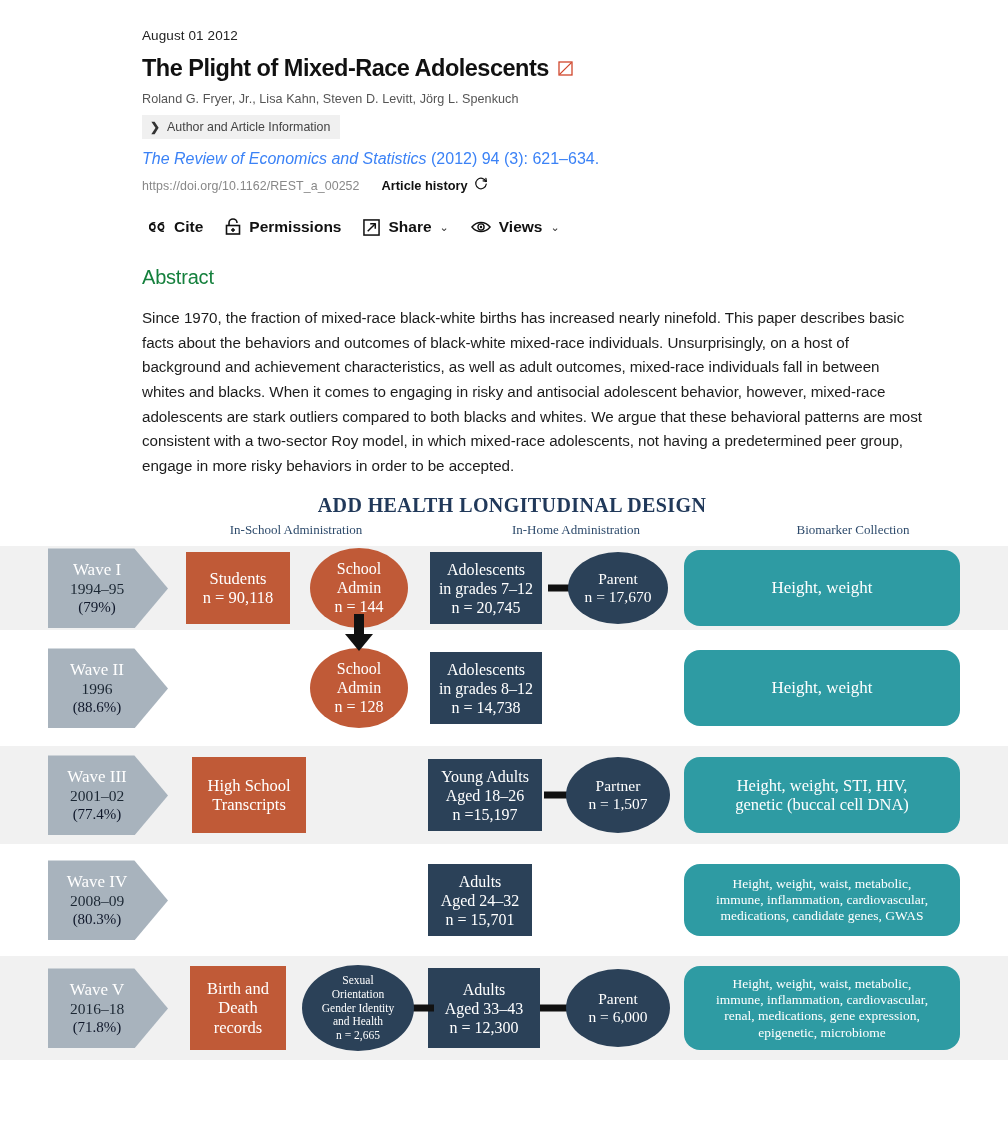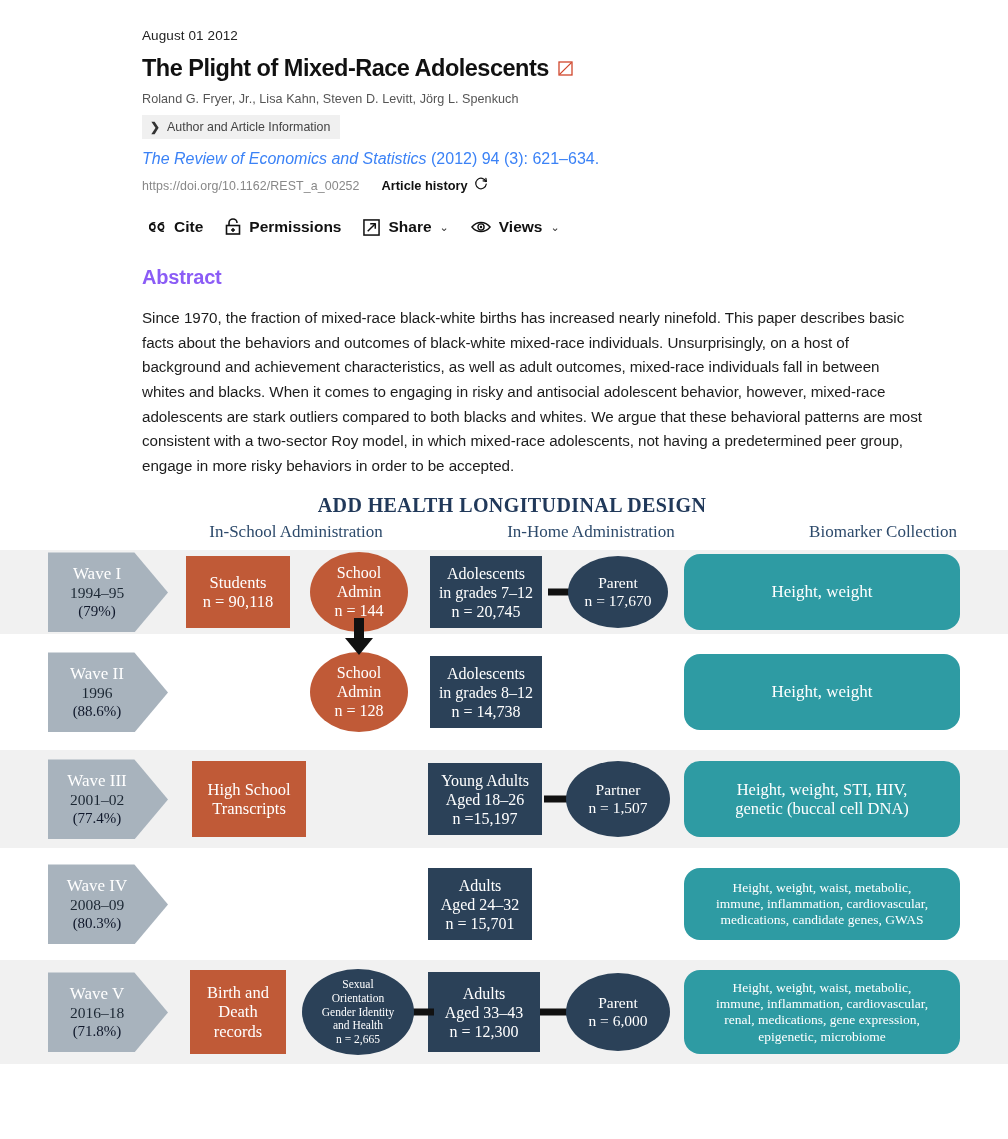--- a/index.html
+++ b/index.html
@@ -74,21 +74,21 @@
   .tool {
     display: flex; align-items: center; gap: 8px;
     font-size: 15.5px; font-weight: bold; color: #111;
     cursor: pointer; margin-right: 22px;
   }
   .tool .ico { display:inline-flex; align-items:center; justify-content:center; }
   .caret { font-size: 11px; color:#333; margin-left: -14px; margin-right: 22px; cursor:pointer; }
 
   
   .abs-h {
-    font-size: 20px; font-weight: bold; color:#8b5cf6;
+    font-size: 20px; font-weight: normal; color:#15803d;
     letter-spacing: -0.2px; margin-bottom: 17px;
   }
   .abs-p {
     font-size: 15.2px;
     line-height: 1.62;
     color: #1c1c1c;
     letter-spacing: -0.05px;
     width: 780px;
   }
 
@@ -104,22 +104,21 @@
     font-size: 20px;
     font-weight: bold;
     color: #21395a;
     letter-spacing: .4px;
     margin-left: 16px;
   }
   .fig-cols {
     display: flex;
     margin: 5px 0 8px 0;
     color: #2d4a6b;
-    font-size: 17px;
-    justify-content: space-between;
+    font-size: 13px;
   }
   .fc1 { width: 300px; text-align: center; margin-left: 146px; }
   .fc2 { width: 260px; text-align: center; }
   .fc3 { width: 250px; text-align: center; margin-left: 22px; }
 
   .rows { width: 1008px; }
   .row {
     position: relative;
     height: 84px;
     margin: 0 0 6px 0;

